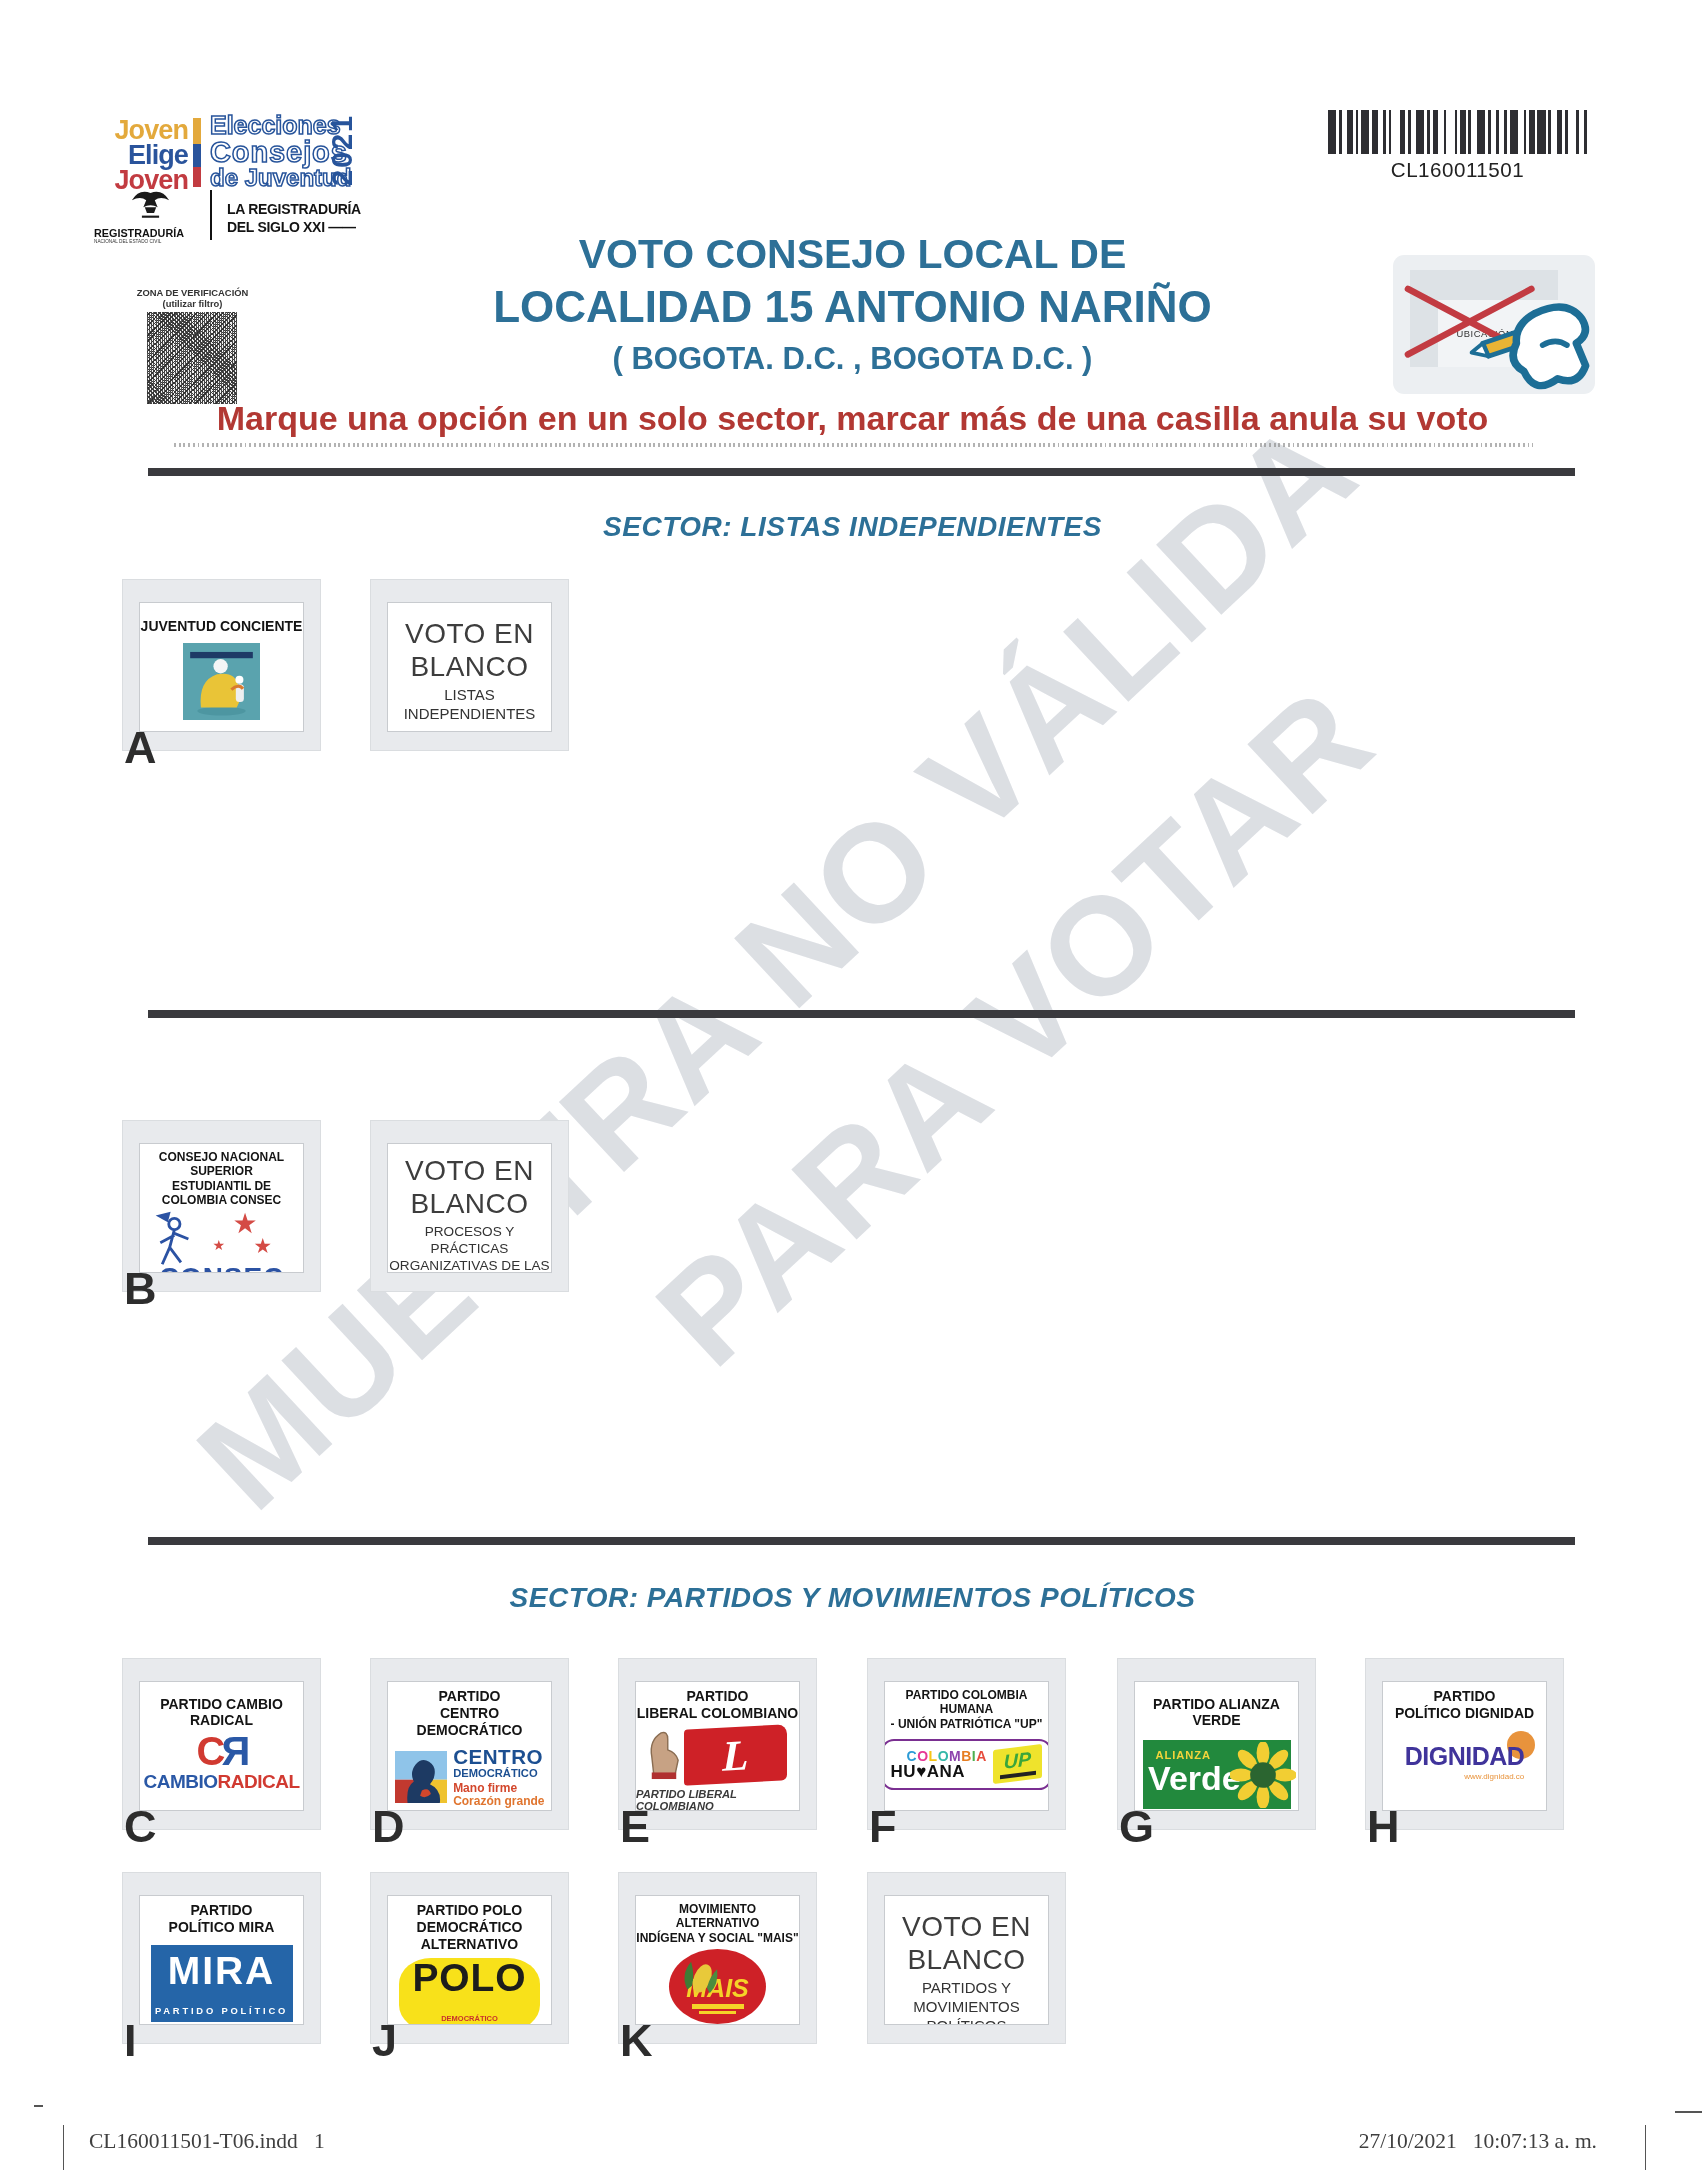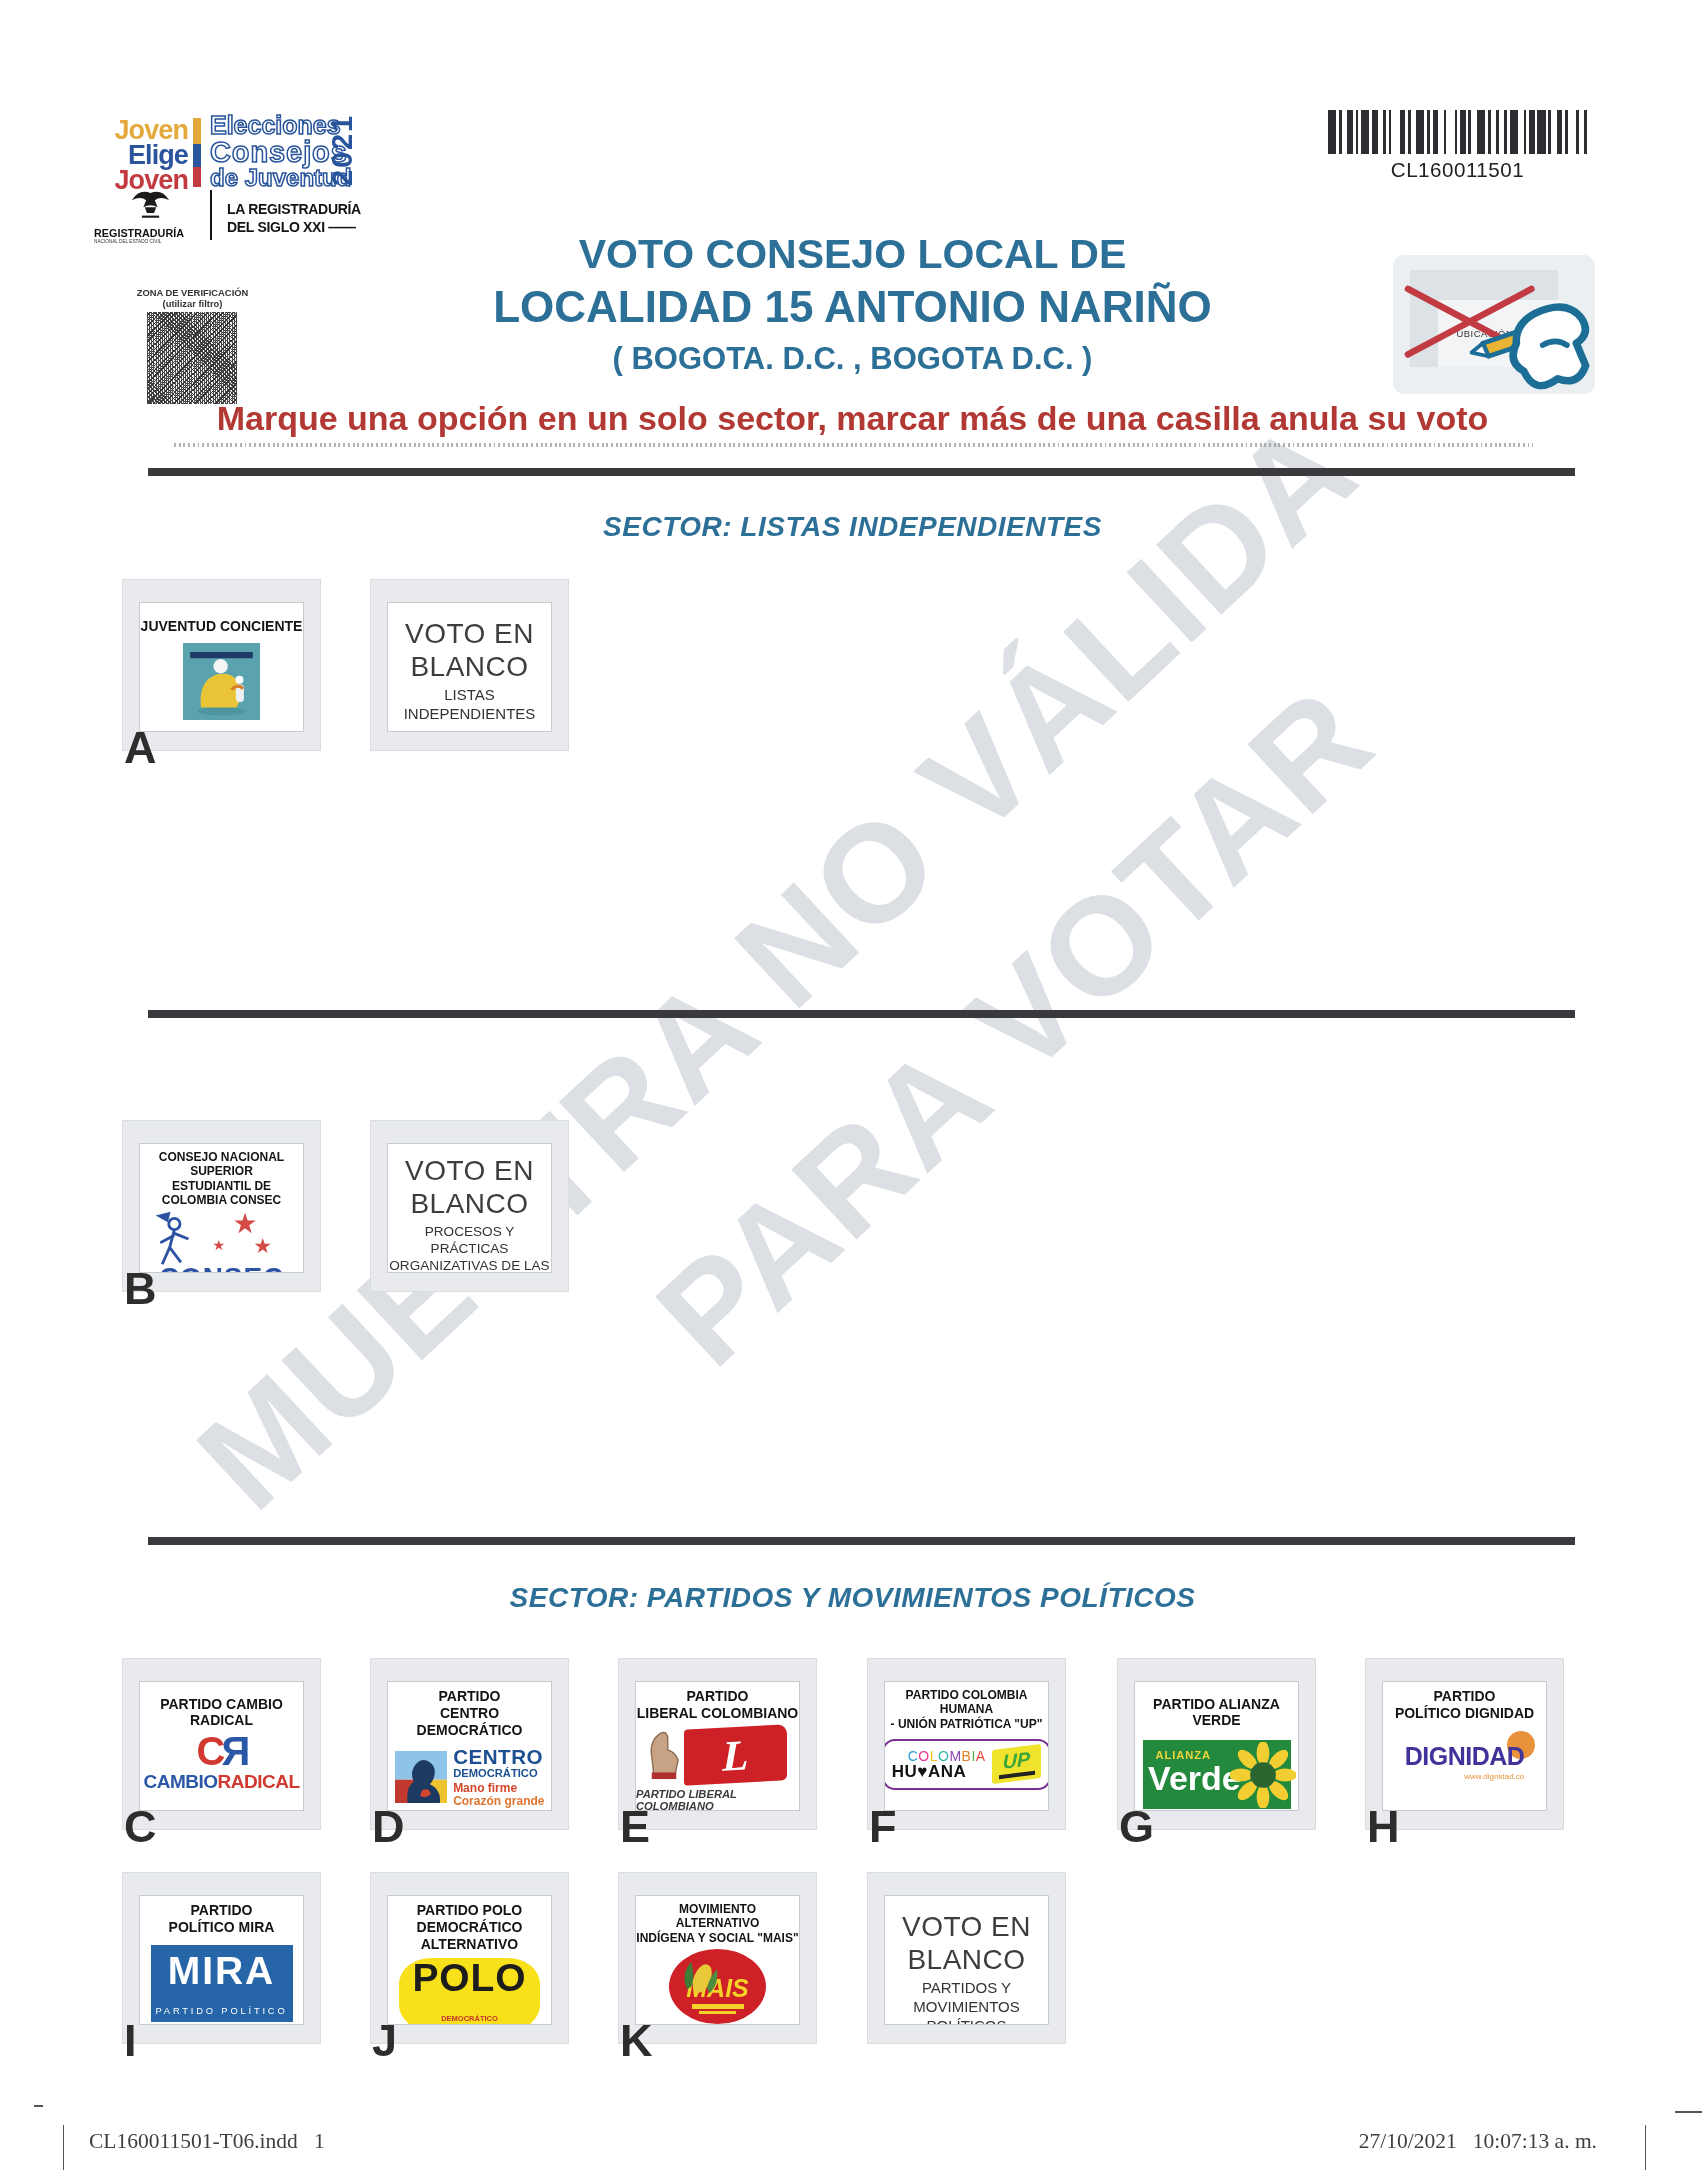--- a/index.html
+++ b/index.html
@@ -97,38 +97,38 @@
   .cd-dem{font-size:11.2px;font-weight:900;color:#1C4F91;}
   .cd-s1{font-size:12px;font-weight:700;color:#D3472C;margin-top:2.8px;}
   .cd-s2{font-size:12px;font-weight:700;color:#E0752F;}
   .lib-row{display:flex;align-items:center;gap:3.7px;margin-top:5.6px;}
   .lib-flag{width:103px;height:56px;background:#CE2127;transform:skewY(-3deg);border-radius:3.7px 9.4px 5.6px 3.7px;
     display:flex;align-items:center;justify-content:center;}
   .lib-l{font-family:"Liberation Serif",serif;font-style:italic;font-weight:700;font-size:43px;color:#fff;}
   .lib-cap{font-size:11.2px;font-weight:700;font-style:italic;color:#3A3A3A;margin-top:4.7px;}
   .ch-box{border:2.8px solid #7A2F91;border-radius:13px;padding:6.6px 7.5px;display:flex;align-items:center;gap:6.6px;margin-top:7.5px;}
   .ch-col{text-align:left;line-height:1;}
-  .ch-colombia{font-size:14px;font-weight:400;letter-spacing:0.5px;margin-left:16px;}
+  .ch-colombia{font-size:14px;font-weight:700;letter-spacing:0.5px;margin-left:16px;}
   .ch-humana{font-size:17px;font-weight:900;color:#111;letter-spacing:0.5px;}
   .ch-flag{width:49px;height:34px;background:#EFE32C;transform:skewY(-7deg);border-radius:2.8px;
     display:flex;flex-direction:column;align-items:center;justify-content:center;}
   .ch-up{font-size:19.7px;font-weight:900;font-style:italic;color:#3BA63B;line-height:1;}
   .ch-strip{width:36px;height:3.7px;background:#222;margin-top:1.9px;}
   .av-box{position:relative;width:148px;height:69px;background:#22893D;margin-top:11.2px;}
   .av-alianza{position:absolute;left:13px;top:8.4px;font-size:11.2px;font-weight:900;color:#F2D43B;letter-spacing:0.9px;}
   .av-verde{position:absolute;left:5.6px;top:19px;font-size:34px;font-weight:800;color:#fff;}
   .av-sun{position:absolute;right:-5.6px;top:1.9px;}
   .dig-wrap{position:relative;margin-top:20.6px;}
   .dig-circle{position:absolute;right:-11.2px;top:-11.2px;width:28px;height:28px;border-radius:50%;background:#E8933C;}
   .dig-word{position:relative;font-size:25px;font-weight:900;color:#40349B;letter-spacing:-0.5px;}
   .dig-url{position:relative;text-align:right;font-size:8px;color:#E8933C;margin-top:0.9px;}
   .mira-box{width:142px;height:77px;background:#2565A8;margin-top:9.4px;display:flex;flex-direction:column;
     align-items:center;justify-content:center;}
   .mira-word{font-size:39px;font-weight:800;color:#fff;letter-spacing:1.9px;line-height:1;}
-  .mira-sub{font-size:9.4px;font-weight:400;color:#fff;letter-spacing:2.8px;margin-top:15px;}
+  .mira-sub{font-size:9.4px;font-weight:700;color:#fff;letter-spacing:2.8px;margin-top:15px;}
   .polo-box{width:141px;height:81px;background:#F8E11A;border-radius:32px/26px;margin-top:5.6px;
     display:flex;flex-direction:column;align-items:center;justify-content:center;gap:16px;}
   .polo-word{font-size:39px;font-weight:900;color:#1D1D1B;letter-spacing:0.9px;line-height:1;}
   .polo-sub{font-size:7.5px;font-weight:800;color:#C8322B;line-height:1.1;text-align:center;white-space:pre-line;margin-top:1.9px;}
   .mais-circle{position:relative;width:97px;height:97px;border-radius:50%;background:#CE2127;margin-top:3.7px;
     display:flex;flex-direction:column;align-items:center;justify-content:center;}
   .mais-word{font-size:25px;font-weight:900;font-style:italic;color:#F5D328;line-height:1;margin-top:17px;}
   .mais-bar1{width:52px;height:4.7px;background:#F5D328;margin-top:3.7px;}
   .mais-bar2{width:37px;height:3.7px;background:#F5D328;margin-top:1.9px;}
   .mais-corn{position:absolute;left:11.2px;top:7.5px;}

